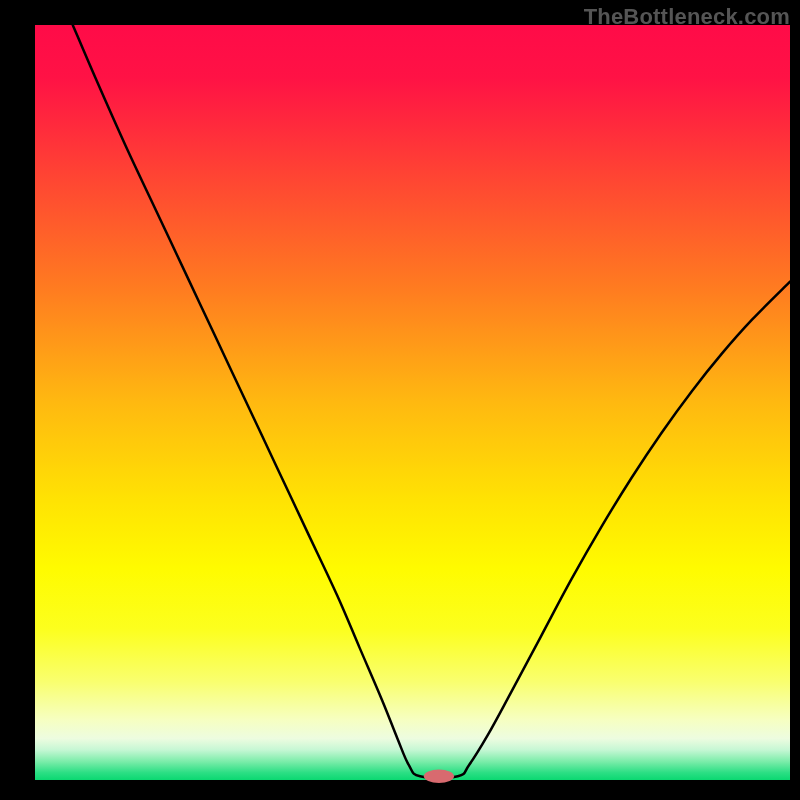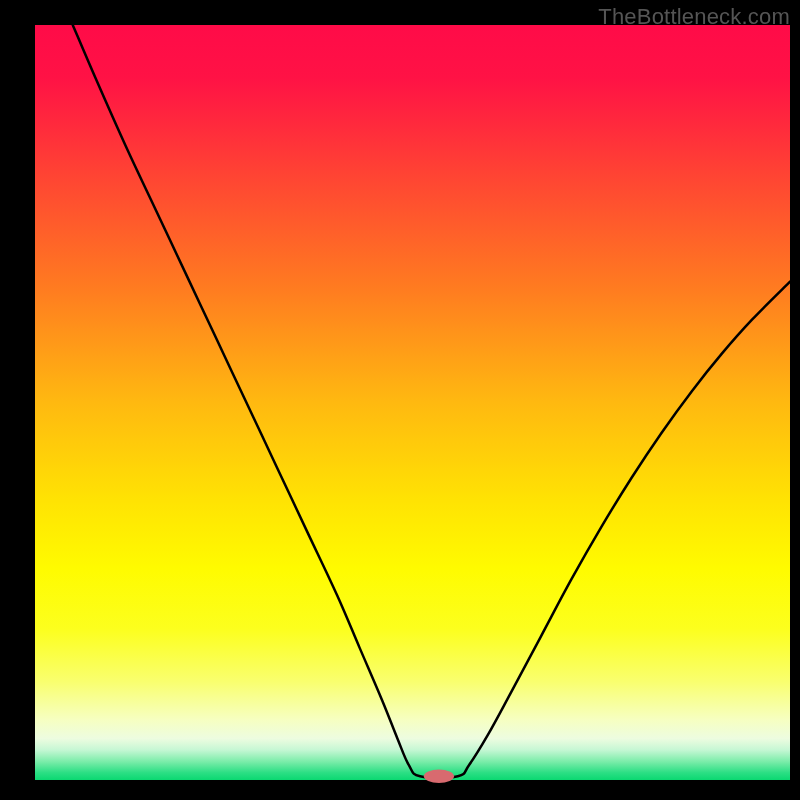--- a/index.html
+++ b/index.html
@@ -7,20 +7,21 @@
     padding: 0;
     width: 800px;
     height: 800px;
     background: #000;
     overflow: hidden;
   }
   .chart-container {
     position: relative;
     width: 800px;
     height: 800px;
+    font-weight: bold;
   }
   svg {
     display: block;
   }
   .watermark {
     position: absolute;
     top: 4px;
     right: 10px;
     font-family: Arial, Helvetica, sans-serif;
     font-size: 22px;

